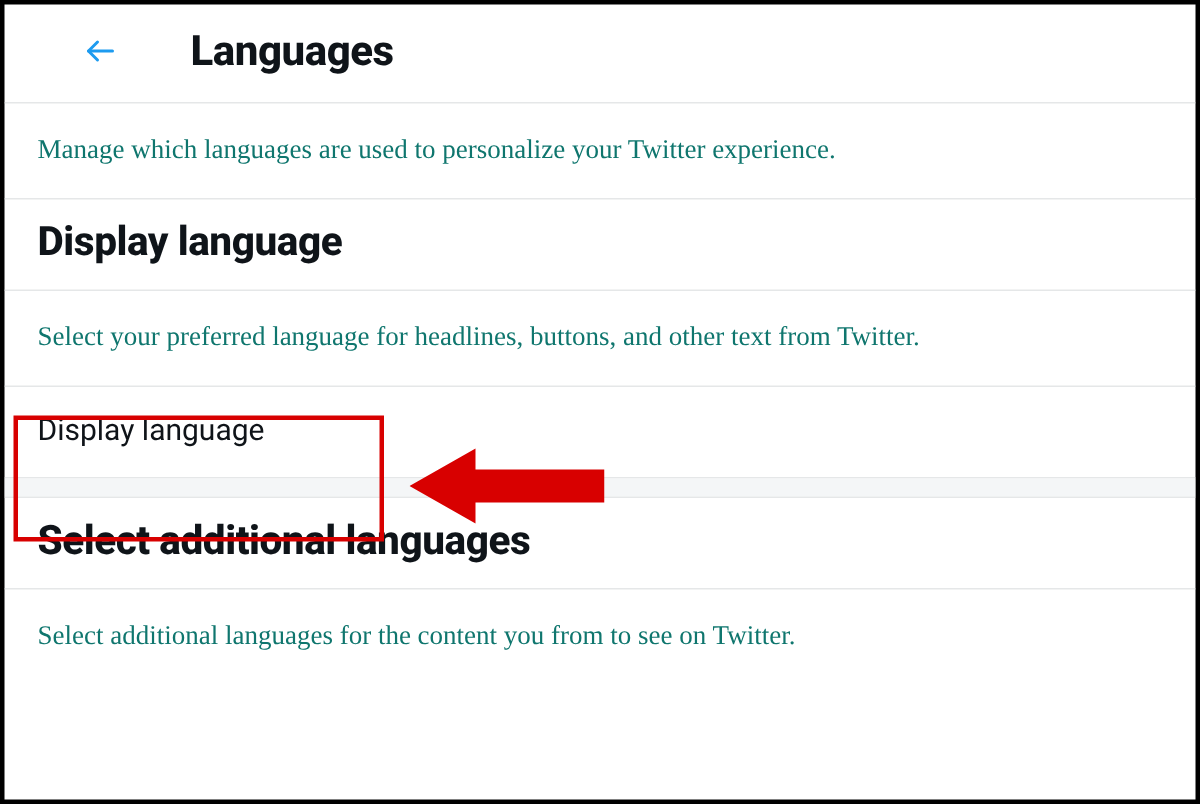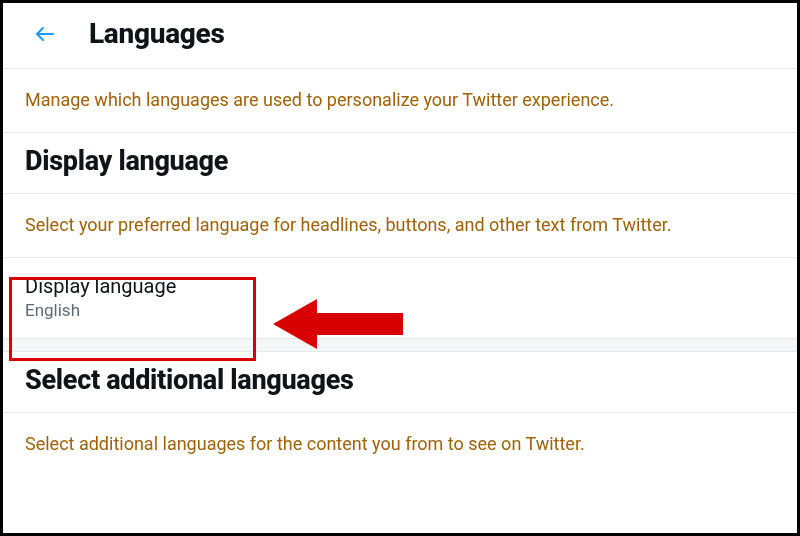--- a/index.html
+++ b/index.html
@@ -8,41 +8,43 @@
       background: #fff;
       width: 800px;
       height: 536px;
       border: 3px solid #000;
       position: relative;
       overflow: hidden;
     }
     .header {
       display: flex;
       padding: 14px 20px 18px 30px;
-      gap: 32px;
+      gap: 48px;
+      margin-left: 22px;
     }
     .back-arrow {
       color: #1d9bf0;
       display: flex;
       align-items: center;
       cursor: pointer;
     }
     .back-arrow svg { width: 24px; height: 24px; }
     .page-title {
       font-size: 28px;
       font-weight: 800;
       color: #0f1419;
       letter-spacing: -0.3px;
     }
     .divider { border-top: 1px solid #e5e7e8; }
     .section-desc {
       padding: 18px 22px 20px 22px;
       font-size: 18px;
-      color: #a16207;
+      color: #0f766e;
       line-height: 1.4;
+      font-family: Liberation Serif, serif;
     }
     .section-heading {
       padding: 12px 22px 16px 22px;
       font-size: 27px;
       font-weight: 800;
       color: #0f1419;
       letter-spacing: -0.3px;
     }
     .lang-row {
       padding: 16px 22px 18px 22px;
@@ -102,21 +104,20 @@
 <h2 class="section-heading">Display language</h2>
 
 <div class="divider"></div>
 
 <div class="section-desc">Select your preferred language for headlines, buttons, and other text from Twitter.</div>
 
 <div class="divider"></div>
 
 <div class="lang-row">
   <div class="lang-row-label">Display language</div>
-  <div class="lang-row-value">English</div>
 </div>
 
 <div class="divider"></div>
 
 <div class="gap-bar"></div>
 
 <div class="divider"></div>
 
 <h2 class="section-heading">Select additional languages</h2>
 

